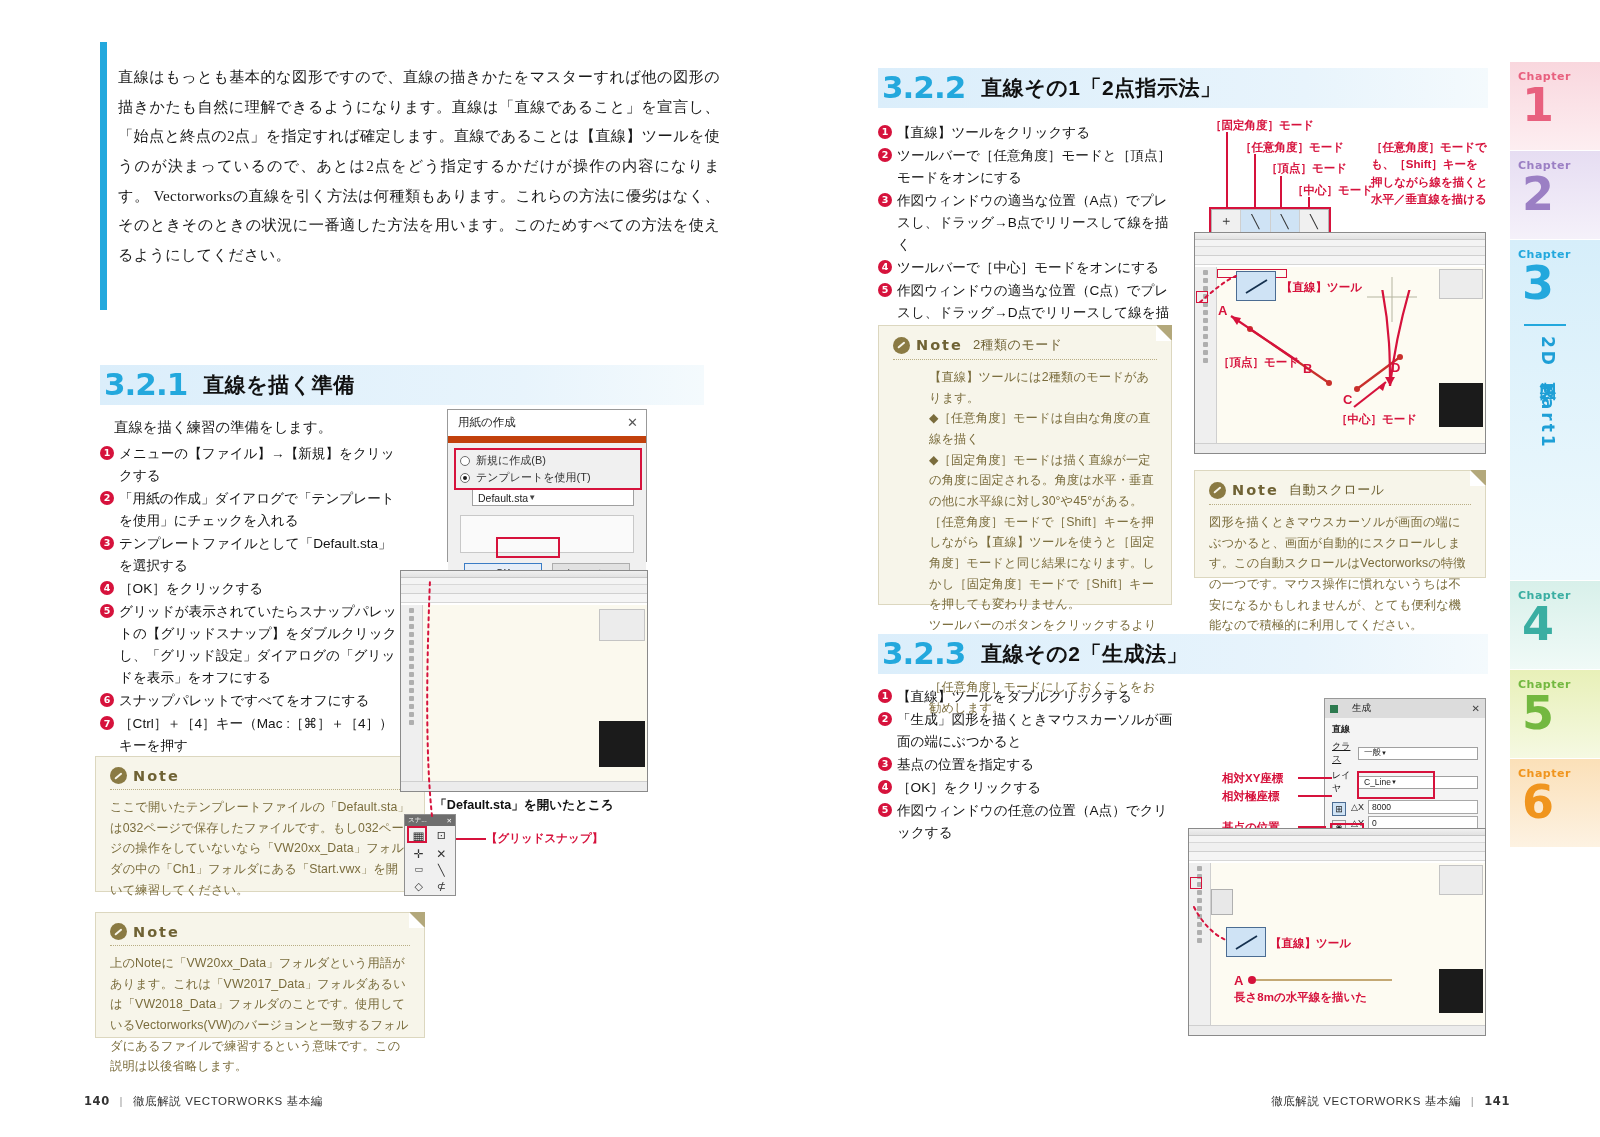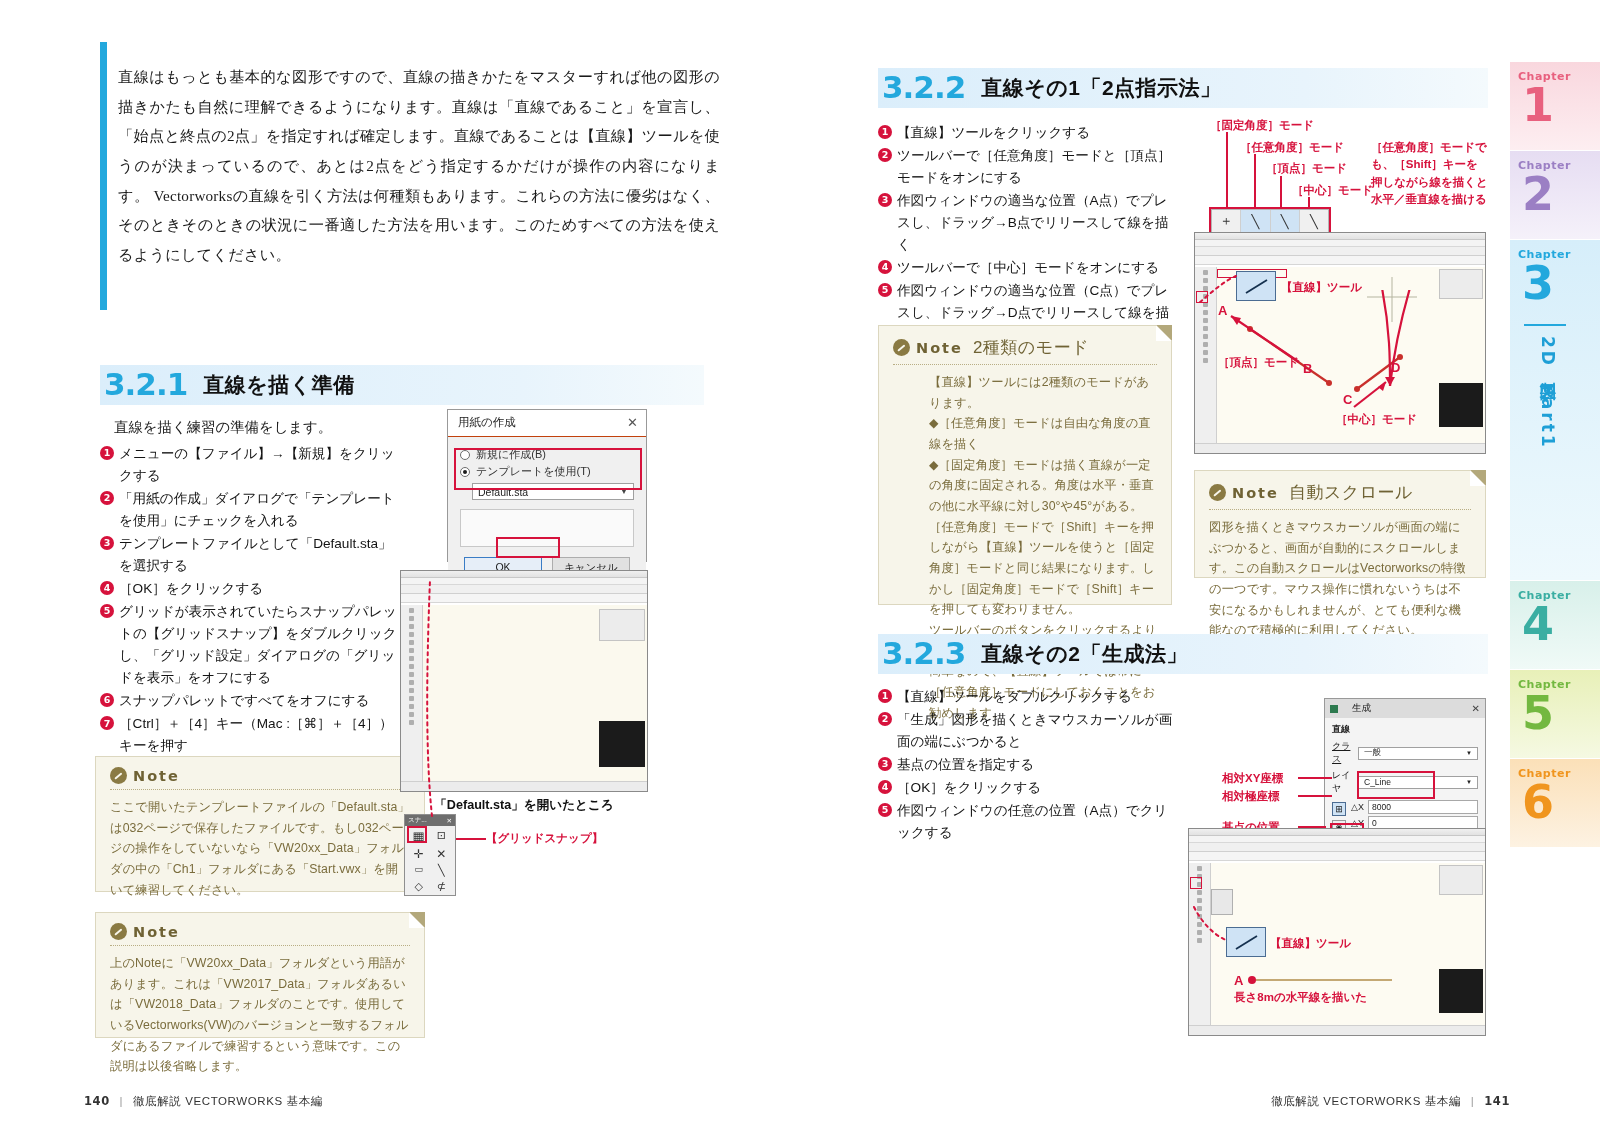--- a/index.html
+++ b/index.html
@@ -83,21 +83,21 @@
   .note-badge {
     width: 17px; height: 17px; border-radius: 50%;
     background: #8a7a43; margin-right: 6px; position: relative; flex: 0 0 auto;
   }
   .note-badge::before {
     content: ""; position: absolute; left: 4px; top: 7.5px;
     width: 9px; height: 2.4px; background: #f7f5ea;
     transform: rotate(-40deg); border-radius: 1px;
   }
   .note-title { font-size: 14.5px; font-weight: bold; color: #6f6234; letter-spacing: 2px; font-family: "DejaVu Sans", sans-serif; }
-  .note-sub { font-size: 17px; color: #6f6234; margin-left: 10px; letter-spacing: .5px; }
+  .note-sub { font-size: 13px; color: #6f6234; margin-left: 10px; letter-spacing: .5px; }
   .note-body { font-size: 12.3px; line-height: 1.68; color: #7a6c3c; letter-spacing: .1px; }
 
   
   .shot { background: #ffffff; border: 1px solid #8a8a8a; position: relative; overflow: hidden; }
   .shot .titlebar { height: 7px; background: linear-gradient(#f0f0f0,#e2e2e2); border-bottom: 1px solid #c8c8c8; }
   .shot .menubar { height: 7px; background: #f4f4f4; border-bottom: 1px solid #d8d8d8; }
   .shot .toolbar { height: 9px; background: #f0f0f0; border-bottom: 1px solid #d0d0d0; }
   .shot .toolbar2 { height: 9px; background: #f5f5f5; border-bottom: 1px solid #d6d6d6; }
   .shot .canvas { position: absolute; left: 22px; right: 0; top: 34px; bottom: 10px; background: #fbf9ee; }
   .shot .lefttools { position: absolute; left: 0; top: 34px; bottom: 10px; width: 22px; background: #efefef; border-right: 1px solid #cfcfcf; }
@@ -107,26 +107,26 @@
   
   .caption { font-size: 12.6px; color: #111; font-weight: bold; text-align: center; font-family: "Liberation Sans", sans-serif; }
 
   
   .redlabel { color: #d6123c; font-size: 11.5px; font-weight: bold; font-family: "Liberation Sans", sans-serif; white-space: nowrap; }
   .redbox { position: absolute; border: 2.5px solid #d6123c; }
   .redline { position: absolute; background: #d6123c; }
 
   
   .dlg { background: #f0f0f0; border: 1px solid #999; position: relative; font-family: "Liberation Sans", sans-serif; }
-  .dlg-title { display: flex; align-items: flex-start; justify-content: space-between; background: #ffffff; padding: 5px 8px 6px 10px; font-size: 11.5px; color: #1b1b1b; border-bottom: 1px solid #c2410c; }
+  .dlg-title { display: flex; align-items: flex-start; justify-content: space-between; background: #ffffff; padding: 5px 8px 6px 10px; font-size: 11.5px; color: #1b1b1b; border-bottom: 7px solid #c2410c; }
   .dlg-body { background: #f0f0f0; padding: 8px 12px 10px; }
   .radio-row { display: flex; align-items: center; font-size: 11px; color: #333; margin: 2px 0; }
   .radio { width: 10px; height: 10px; border: 1px solid #6d6d6d; border-radius: 50%; margin-right: 6px; background: #fff; position: relative; flex: 0 0 auto; }
   .radio.on::after { content:""; position: absolute; left: 2px; top: 2px; width: 4px; height: 4px; border-radius: 50%; background: #1b1b1b; }
-  .combo { background: #fff; border: 1px solid #a0a0a0; height: 17px; display: flex; align-items: center; justify-content: space-between; padding: 0 5px; font-size: 10.5px; color: #222; }
+  .combo { background: #fff; border: 1px solid #a0a0a0; height: 17px; display: flex; align-items: center; padding: 0 5px; font-size: 10.5px; color: #222; }
   .btn { background: #e1e1e1; border: 1px solid #adadad; font-size: 10.5px; color: #1b1b1b; text-align: center; padding: 3px 0; }
   .btn.primary { border: 1.6px solid #3a7cc5; background: #e6eef8; }
   .bigfield { background: #fafafa; border: 1px solid #c8c8c8; height: 38px; }
 
   
   .tabs { position: absolute; right: 14px; top: 62px; width: 76px; }
   .tab { width: 92px; height: 88px; margin-bottom: 1px; position: relative; text-align: center; }
   .tab .ch { position: absolute; left: 8px; top: 8px; font-size: 11px; font-weight: bold; letter-spacing: .5px; font-family: "DejaVu Sans", sans-serif; }
   .tab .n { position: absolute; left: 12px; top: 20px; font-size: 46px; font-weight: bold; line-height: 1; font-family: "DejaVu Sans", sans-serif; }
   .tab.active { height: 340px; }

